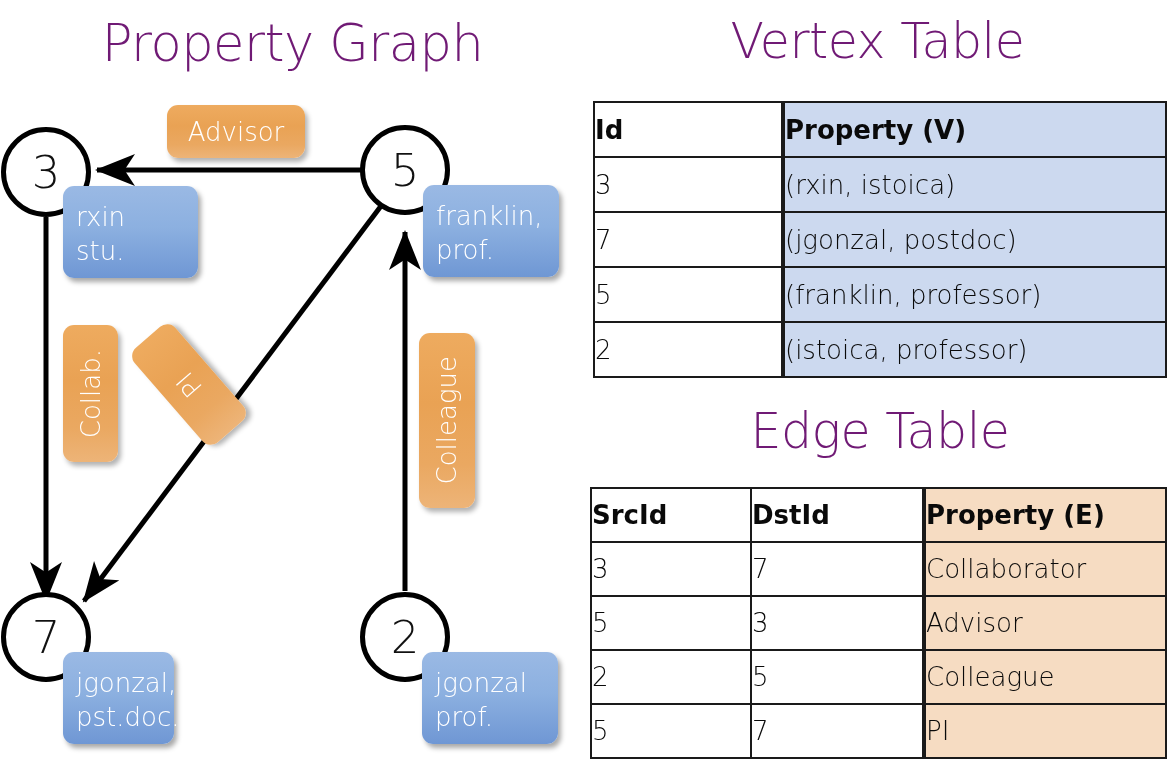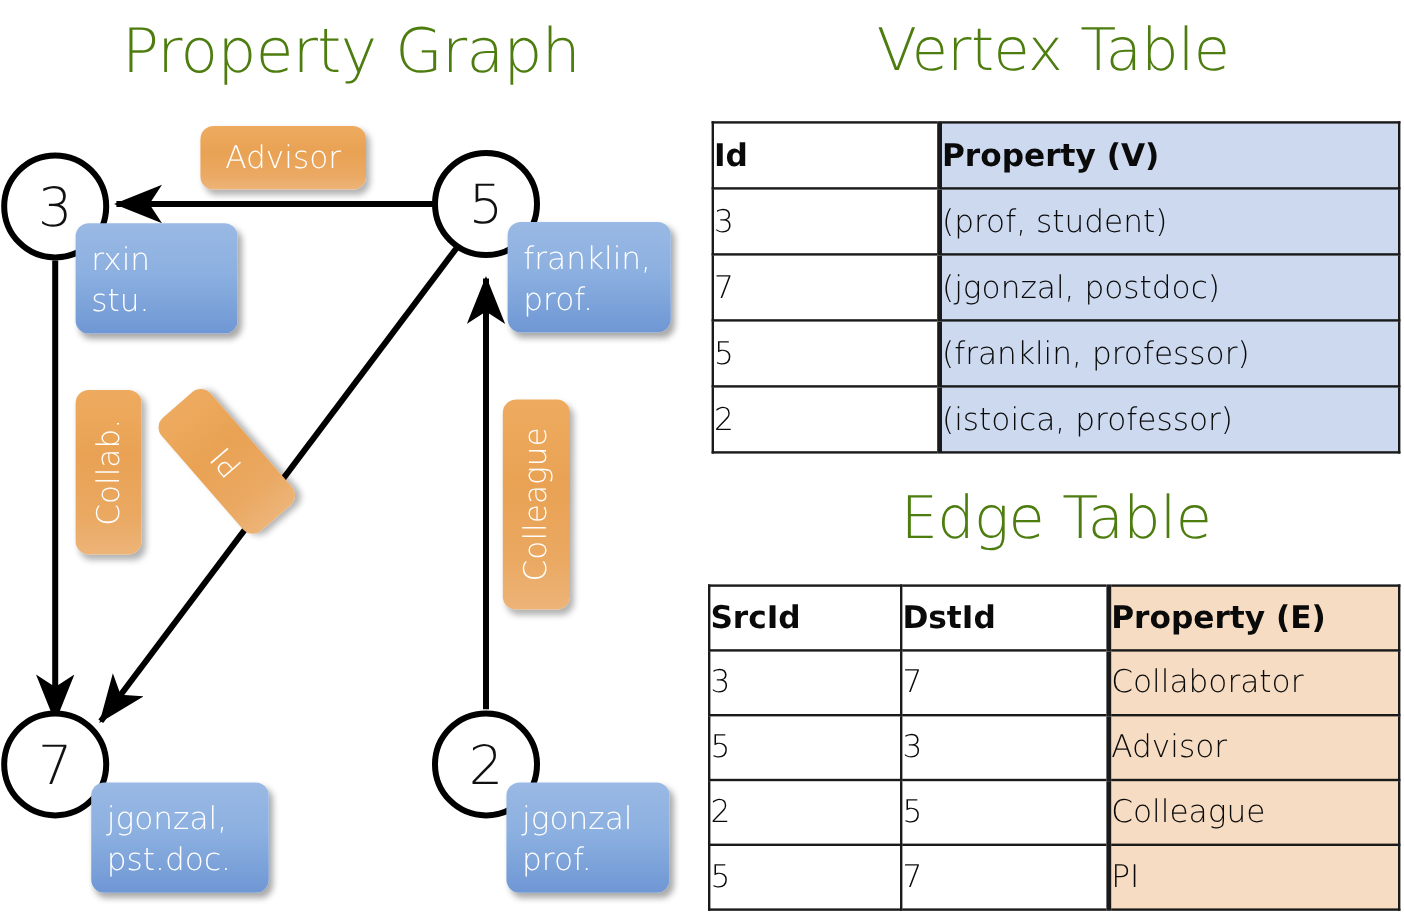--- a/index.html
+++ b/index.html
@@ -14,21 +14,21 @@
     overflow: hidden;
     font-family: "Liberation Sans", sans-serif;
     color: #000000;
   }
 
   
   .title {
     position: absolute;
     font-family: "DejaVu Sans", sans-serif;
     font-weight: 300;
-    color: #4d7c0f;
+    color: #701a75;
     white-space: nowrap;
     letter-spacing: -0.5px;
   }
   #title-property-graph {
     left: 0px;
     top: 14px;
     width: 585px;
     text-align: center;
     font-size: 51px;
     line-height: 60px;
@@ -106,21 +106,21 @@
     font-family: "DejaVu Sans", sans-serif;
     font-weight: 300;
     font-size: 26px;
     line-height: 34px;
     box-sizing: border-box;
     padding: 14px 0 0 13px;
     z-index: 5;
   }
   #box-rxin     { left: 63px;  top: 186px; width: 135px; height: 92px; }
   #box-franklin { left: 423px; top: 185px; width: 136px; height: 92px; }
-  #box-jgonzal  { left: 76px;  top: 652px; width: 148px; height: 92px; }
+  #box-jgonzal  { left: 63px;  top: 652px; width: 111px; height: 92px; }
   #box-istoica  { left: 422px; top: 652px; width: 136px; height: 92px; }
   .prop-line { display: block; white-space: nowrap; }
 
   
   .edge-label {
     position: absolute;
     border-radius: 11px;
     background: linear-gradient(to bottom, #eeab5f 0%, #e9a254 40%, #eaa861 75%, #edb478 100%);
     box-shadow: 3px 4px 5px rgba(0,0,0,0.30);
     color: #ffffff;
@@ -273,21 +273,21 @@
 <table class="data-table" id="vertex-table">
   <thead>
     <tr>
       <th class="col-id">Id</th>
       <th class="col-val">Property (V)</th>
     </tr>
   </thead>
   <tbody>
     <tr>
       <td class="col-id">3</td>
-      <td class="col-val">(prof, student)</td>
+      <td class="col-val">(rxin, istoica)</td>
     </tr>
     <tr>
       <td class="col-id">7</td>
       <td class="col-val">(jgonzal, postdoc)</td>
     </tr>
     <tr>
       <td class="col-id">5</td>
       <td class="col-val">(franklin, professor)</td>
     </tr>
     <tr>

